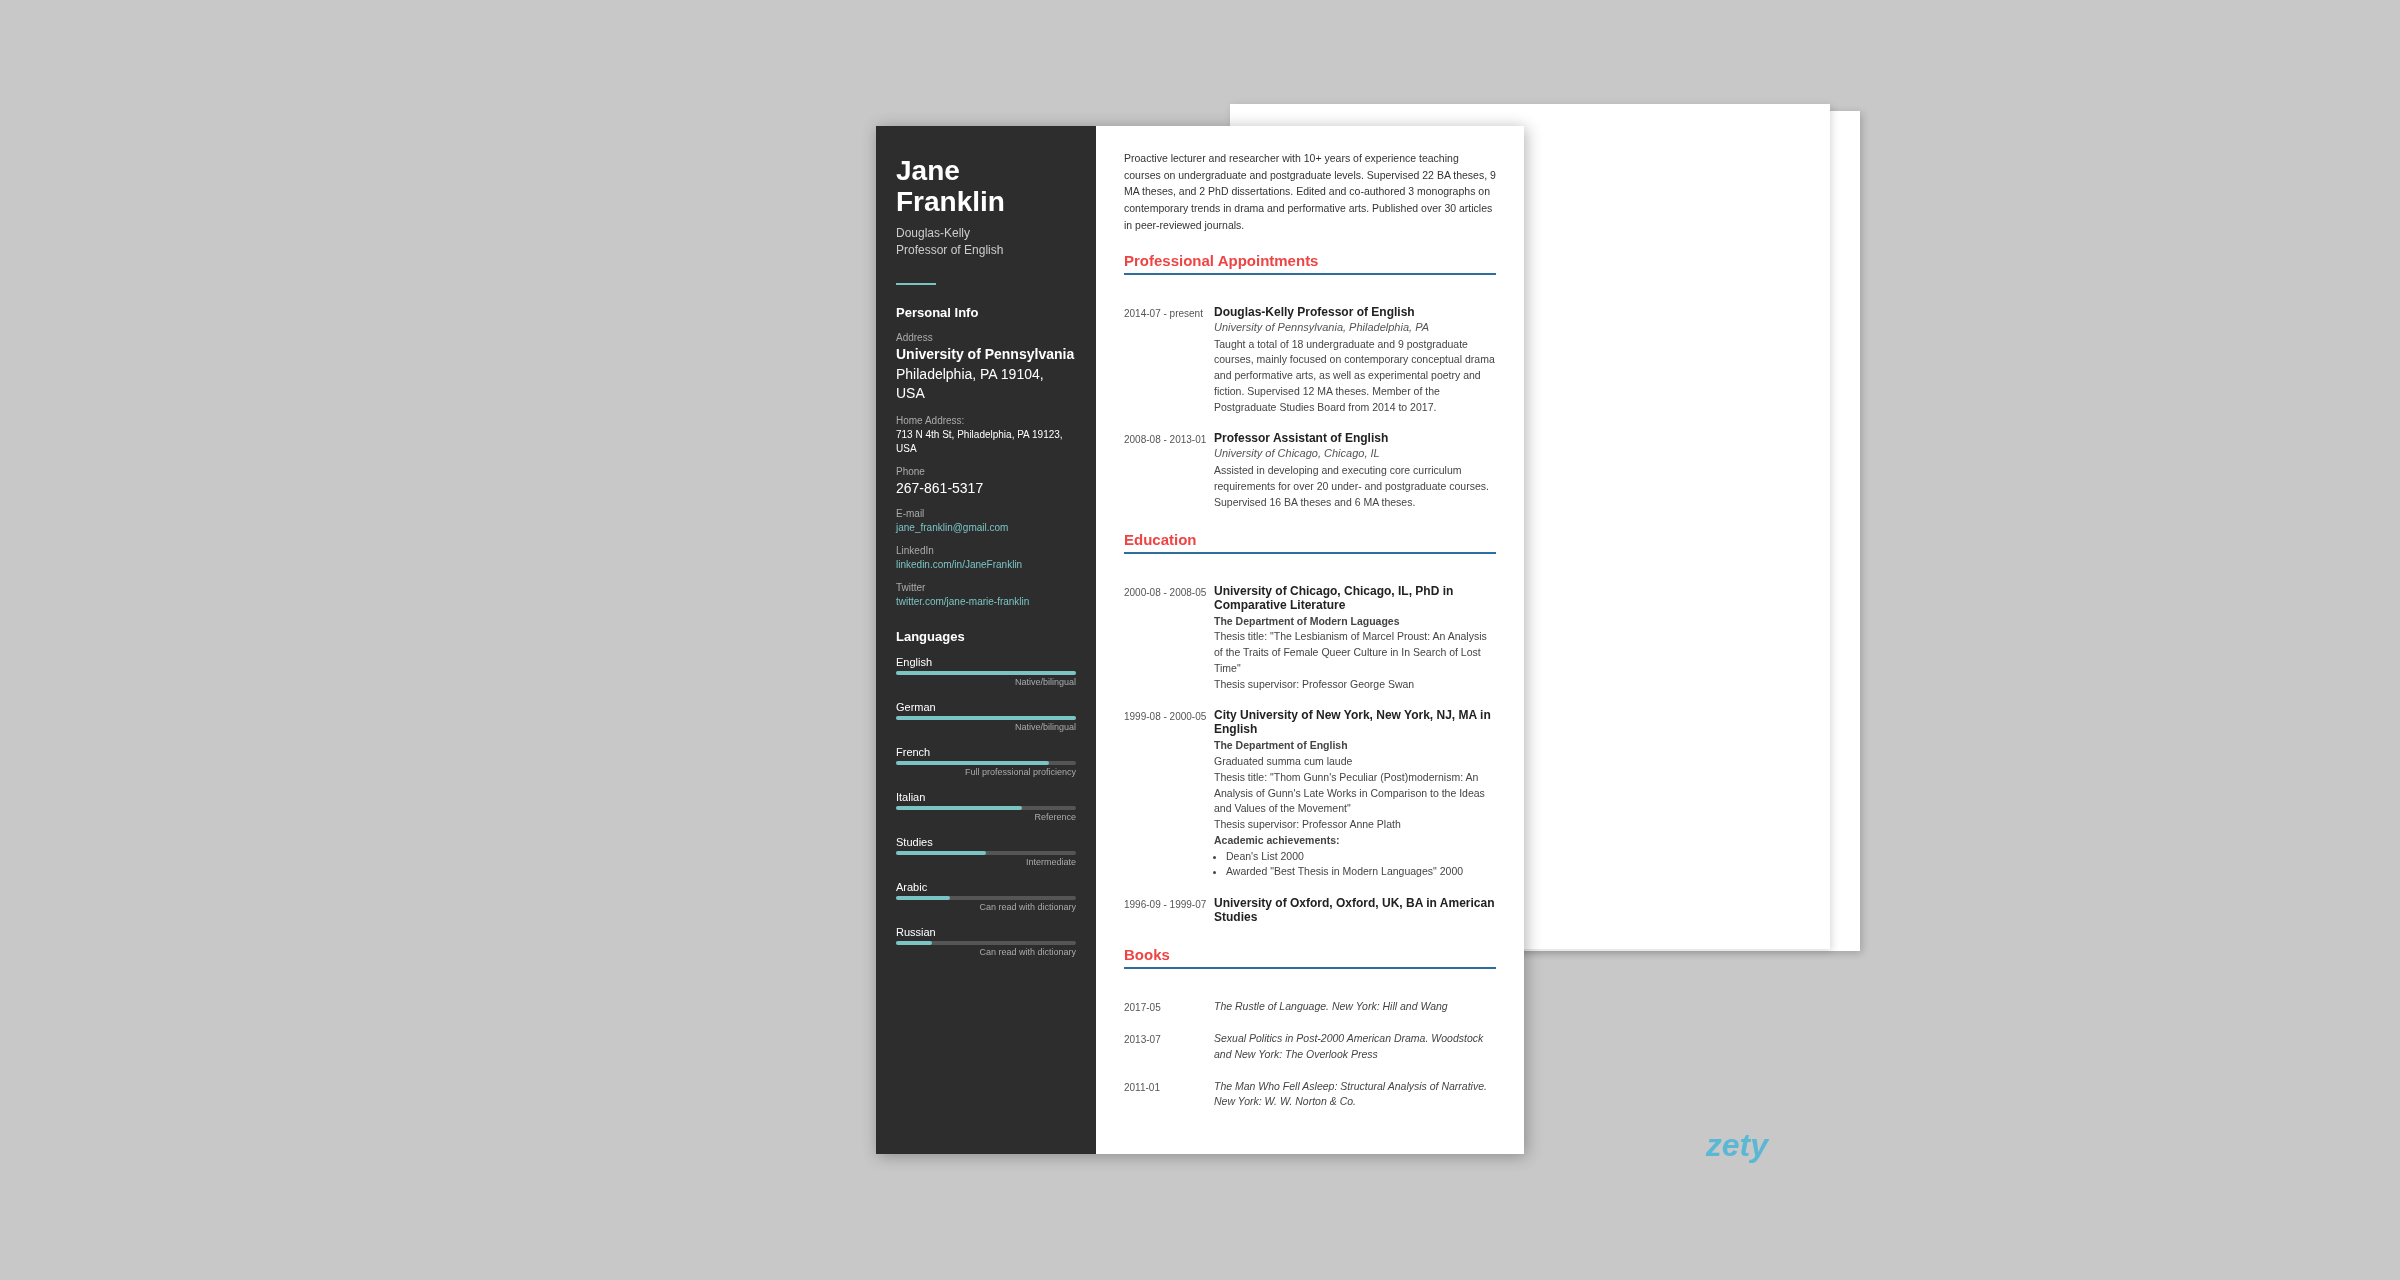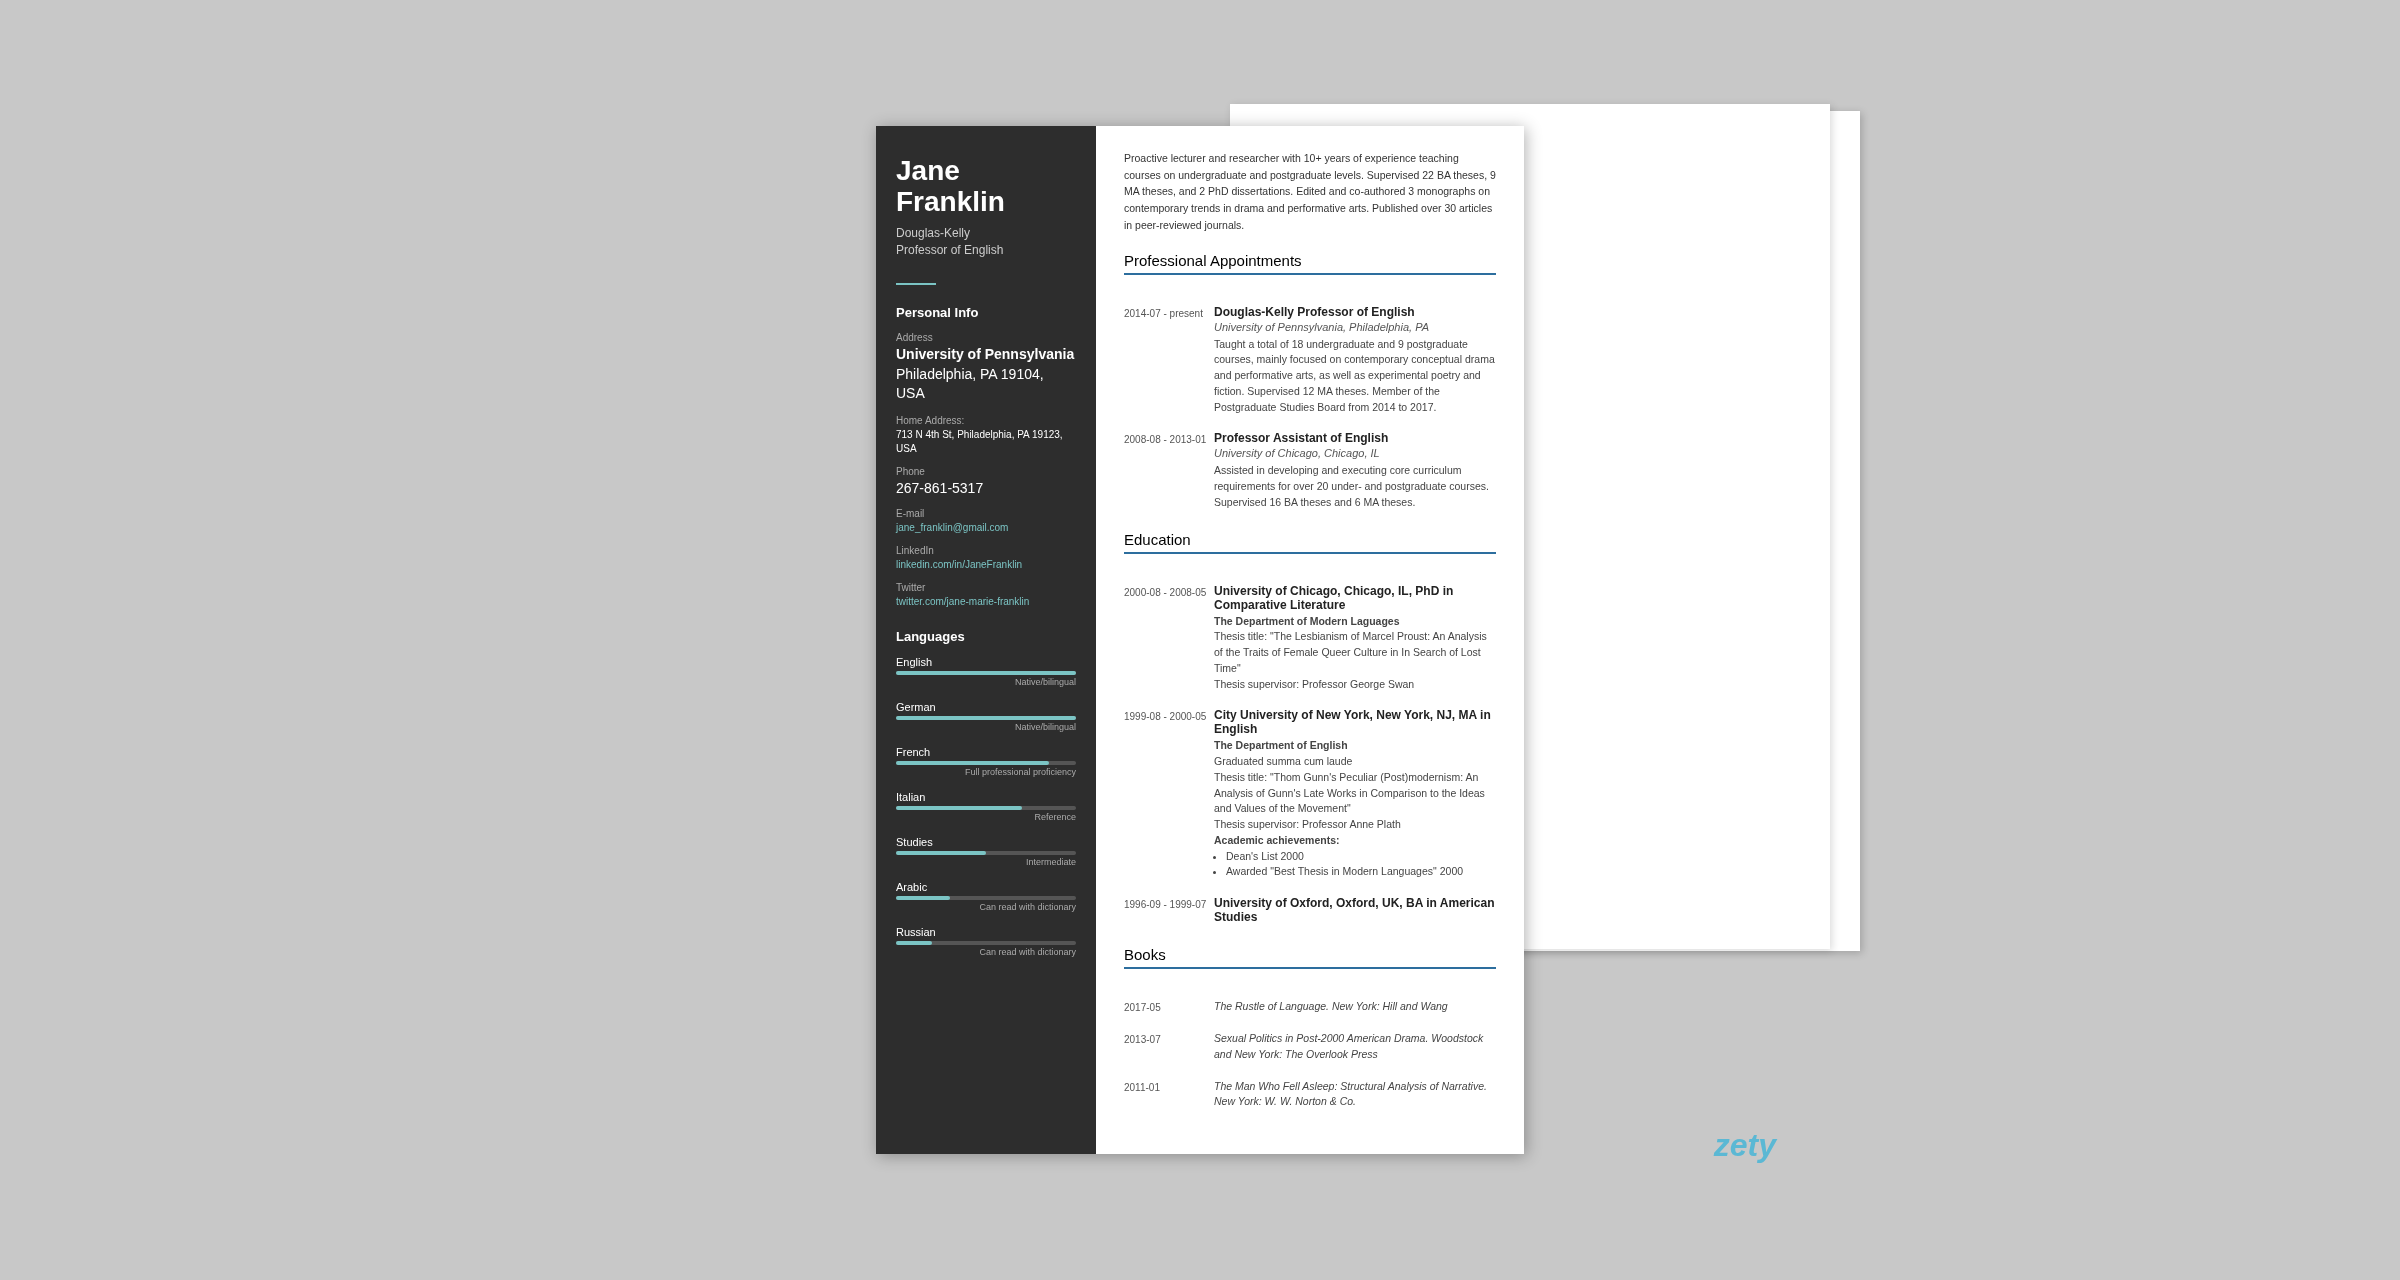--- a/index.html
+++ b/index.html
@@ -134,22 +134,22 @@
       padding: 24px 28px;
     }
     .summary-text {
       font-size: 10.5px;
       color: #333;
       line-height: 1.6;
       margin-bottom: 18px;
     }
     .section-title {
       font-size: 15px;
-      font-weight: normal;
-      color: #000000;
+      font-weight: bold;
+      color: #ef4444;
       border-bottom: 2px solid #2d6e9e;
       padding-bottom: 4px;
       margin-bottom: 30px;
     }
     .entry {
       display: flex;
       margin-bottom: 16px;
     }
     .entry-date {
       font-size: 10px;
@@ -191,21 +191,21 @@
       color: #444;
       line-height: 1.5;
     }
     .section {
       margin-bottom: 20px;
     }
     
     .zety-logo {
       position: absolute;
       bottom: 20px;
-      right: 24px;
+      right: 32px;
       font-size: 32px;
       color: #5bb8d4;
       font-style: italic;
       font-weight: bold;
       z-index: 10;
     }
     .divider-line {
       width: 40px;
       height: 2px;
       background: #7bc4c4;

